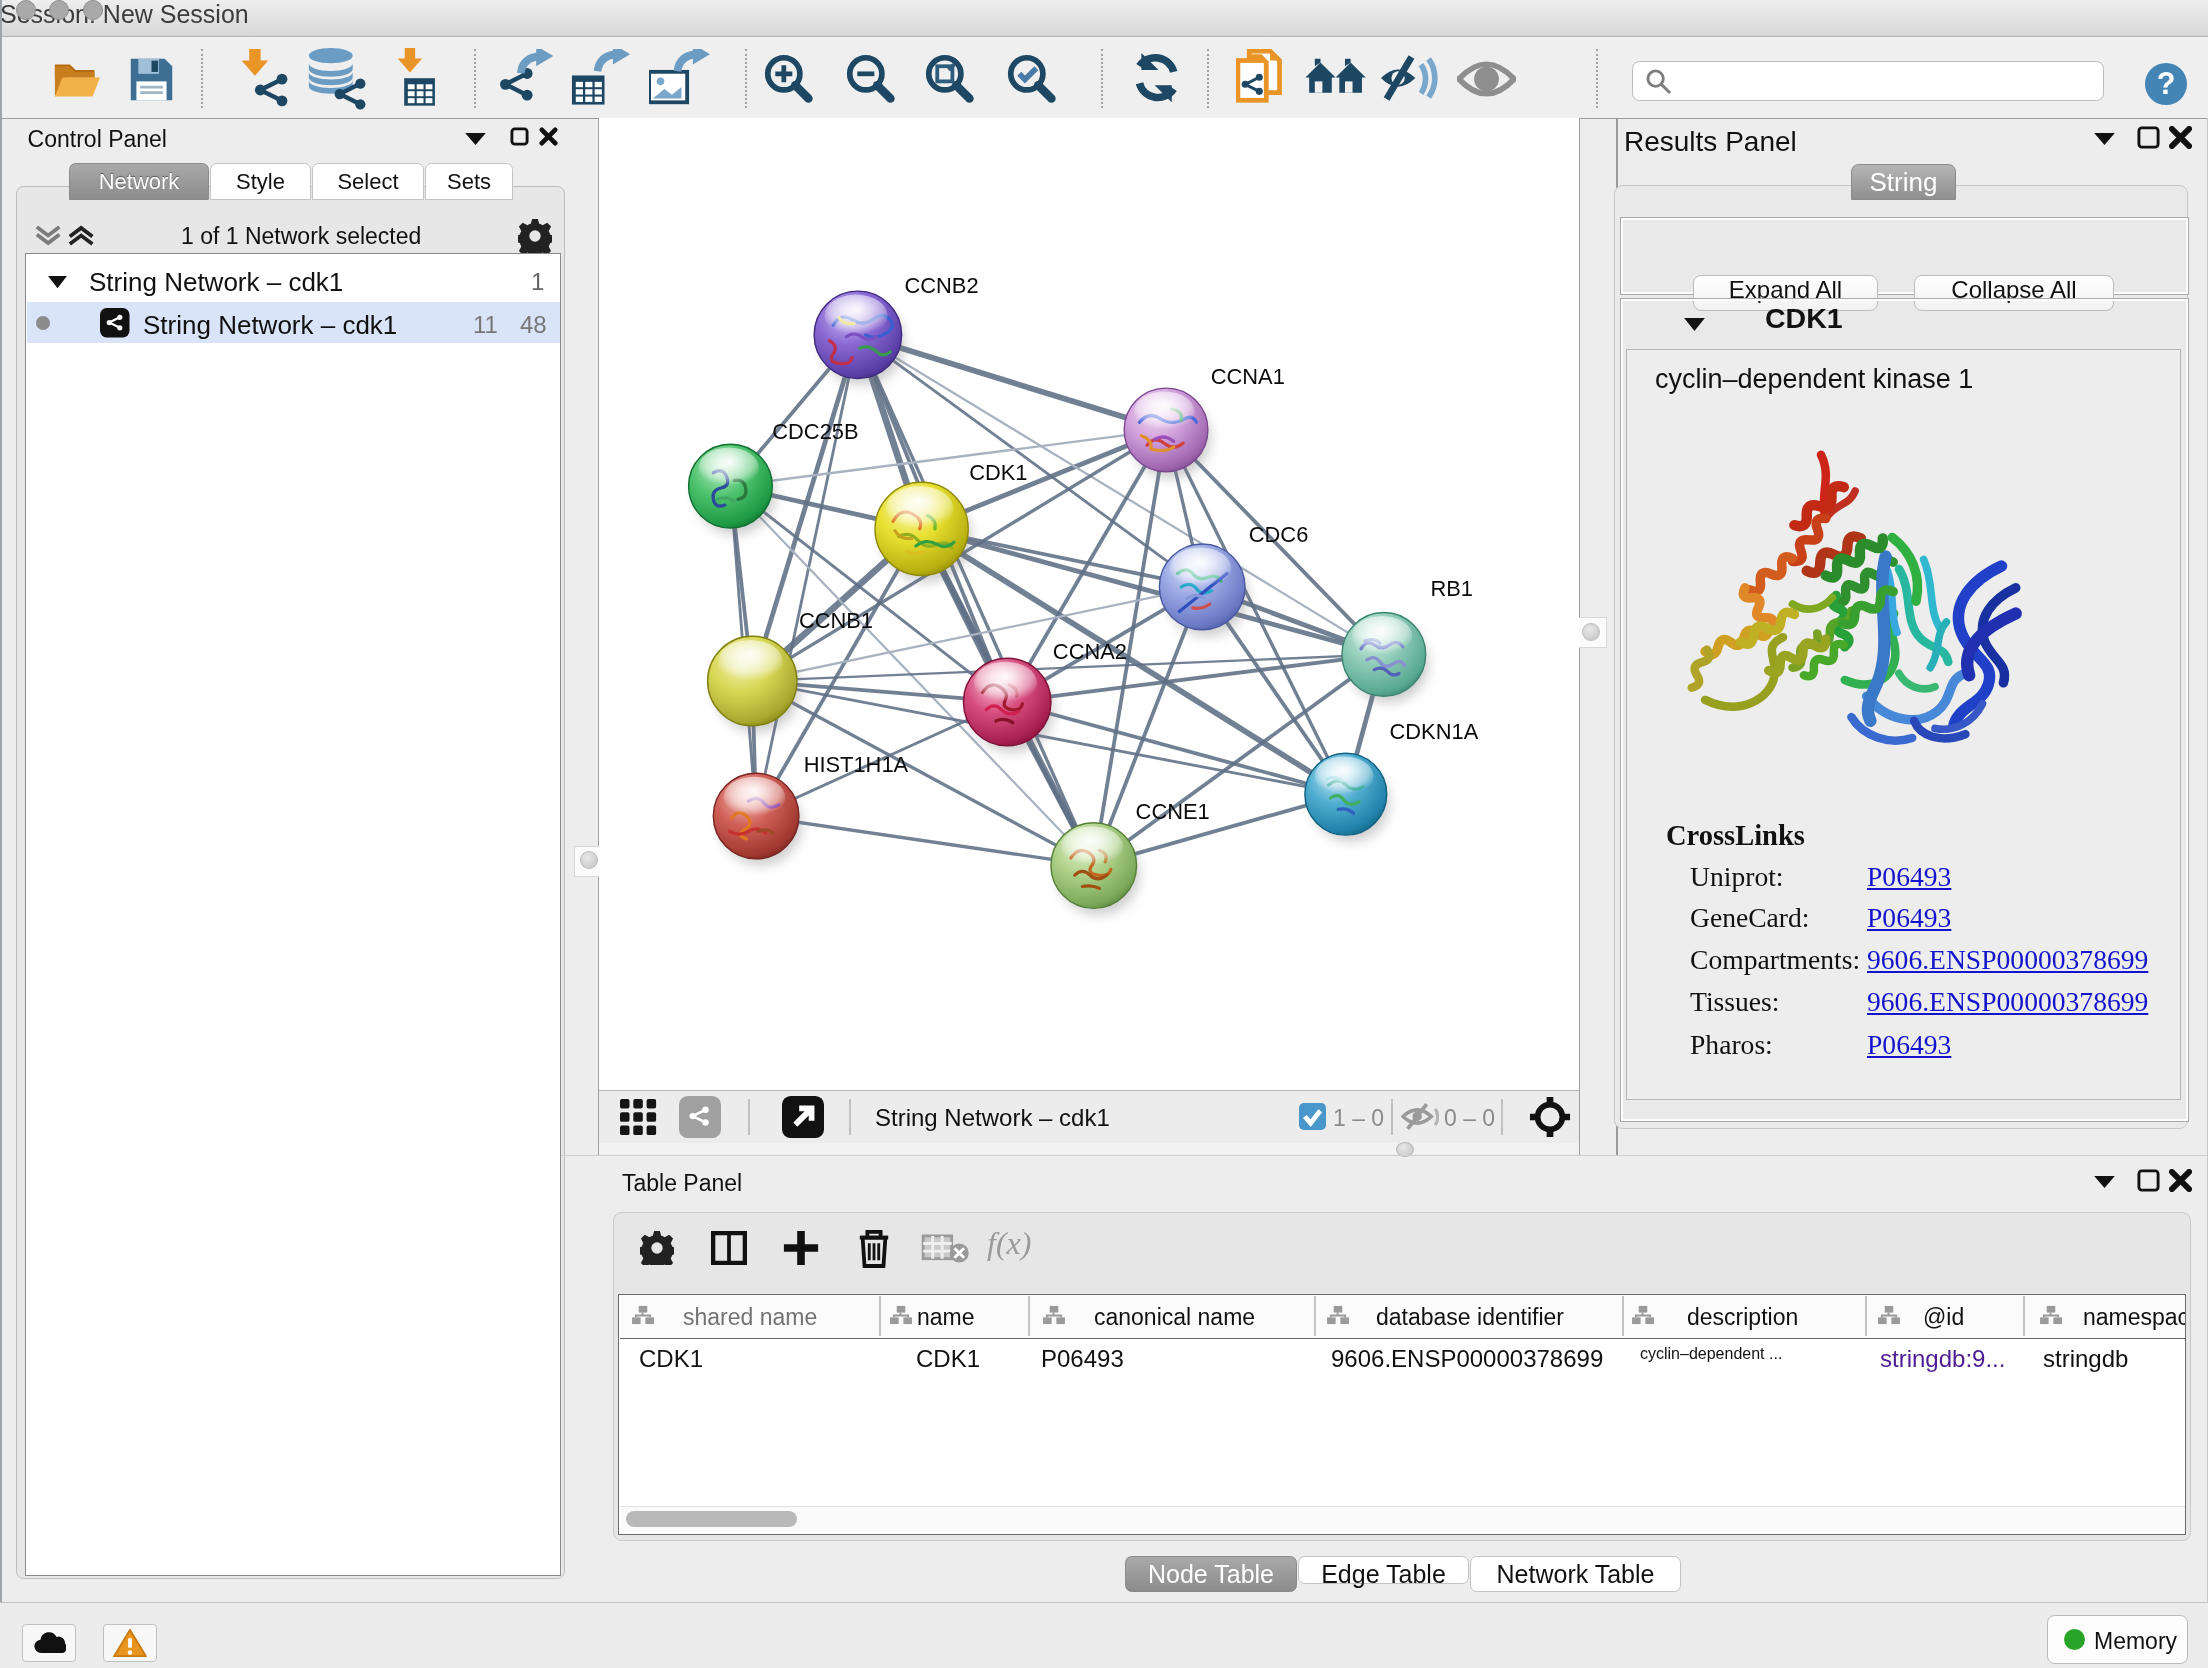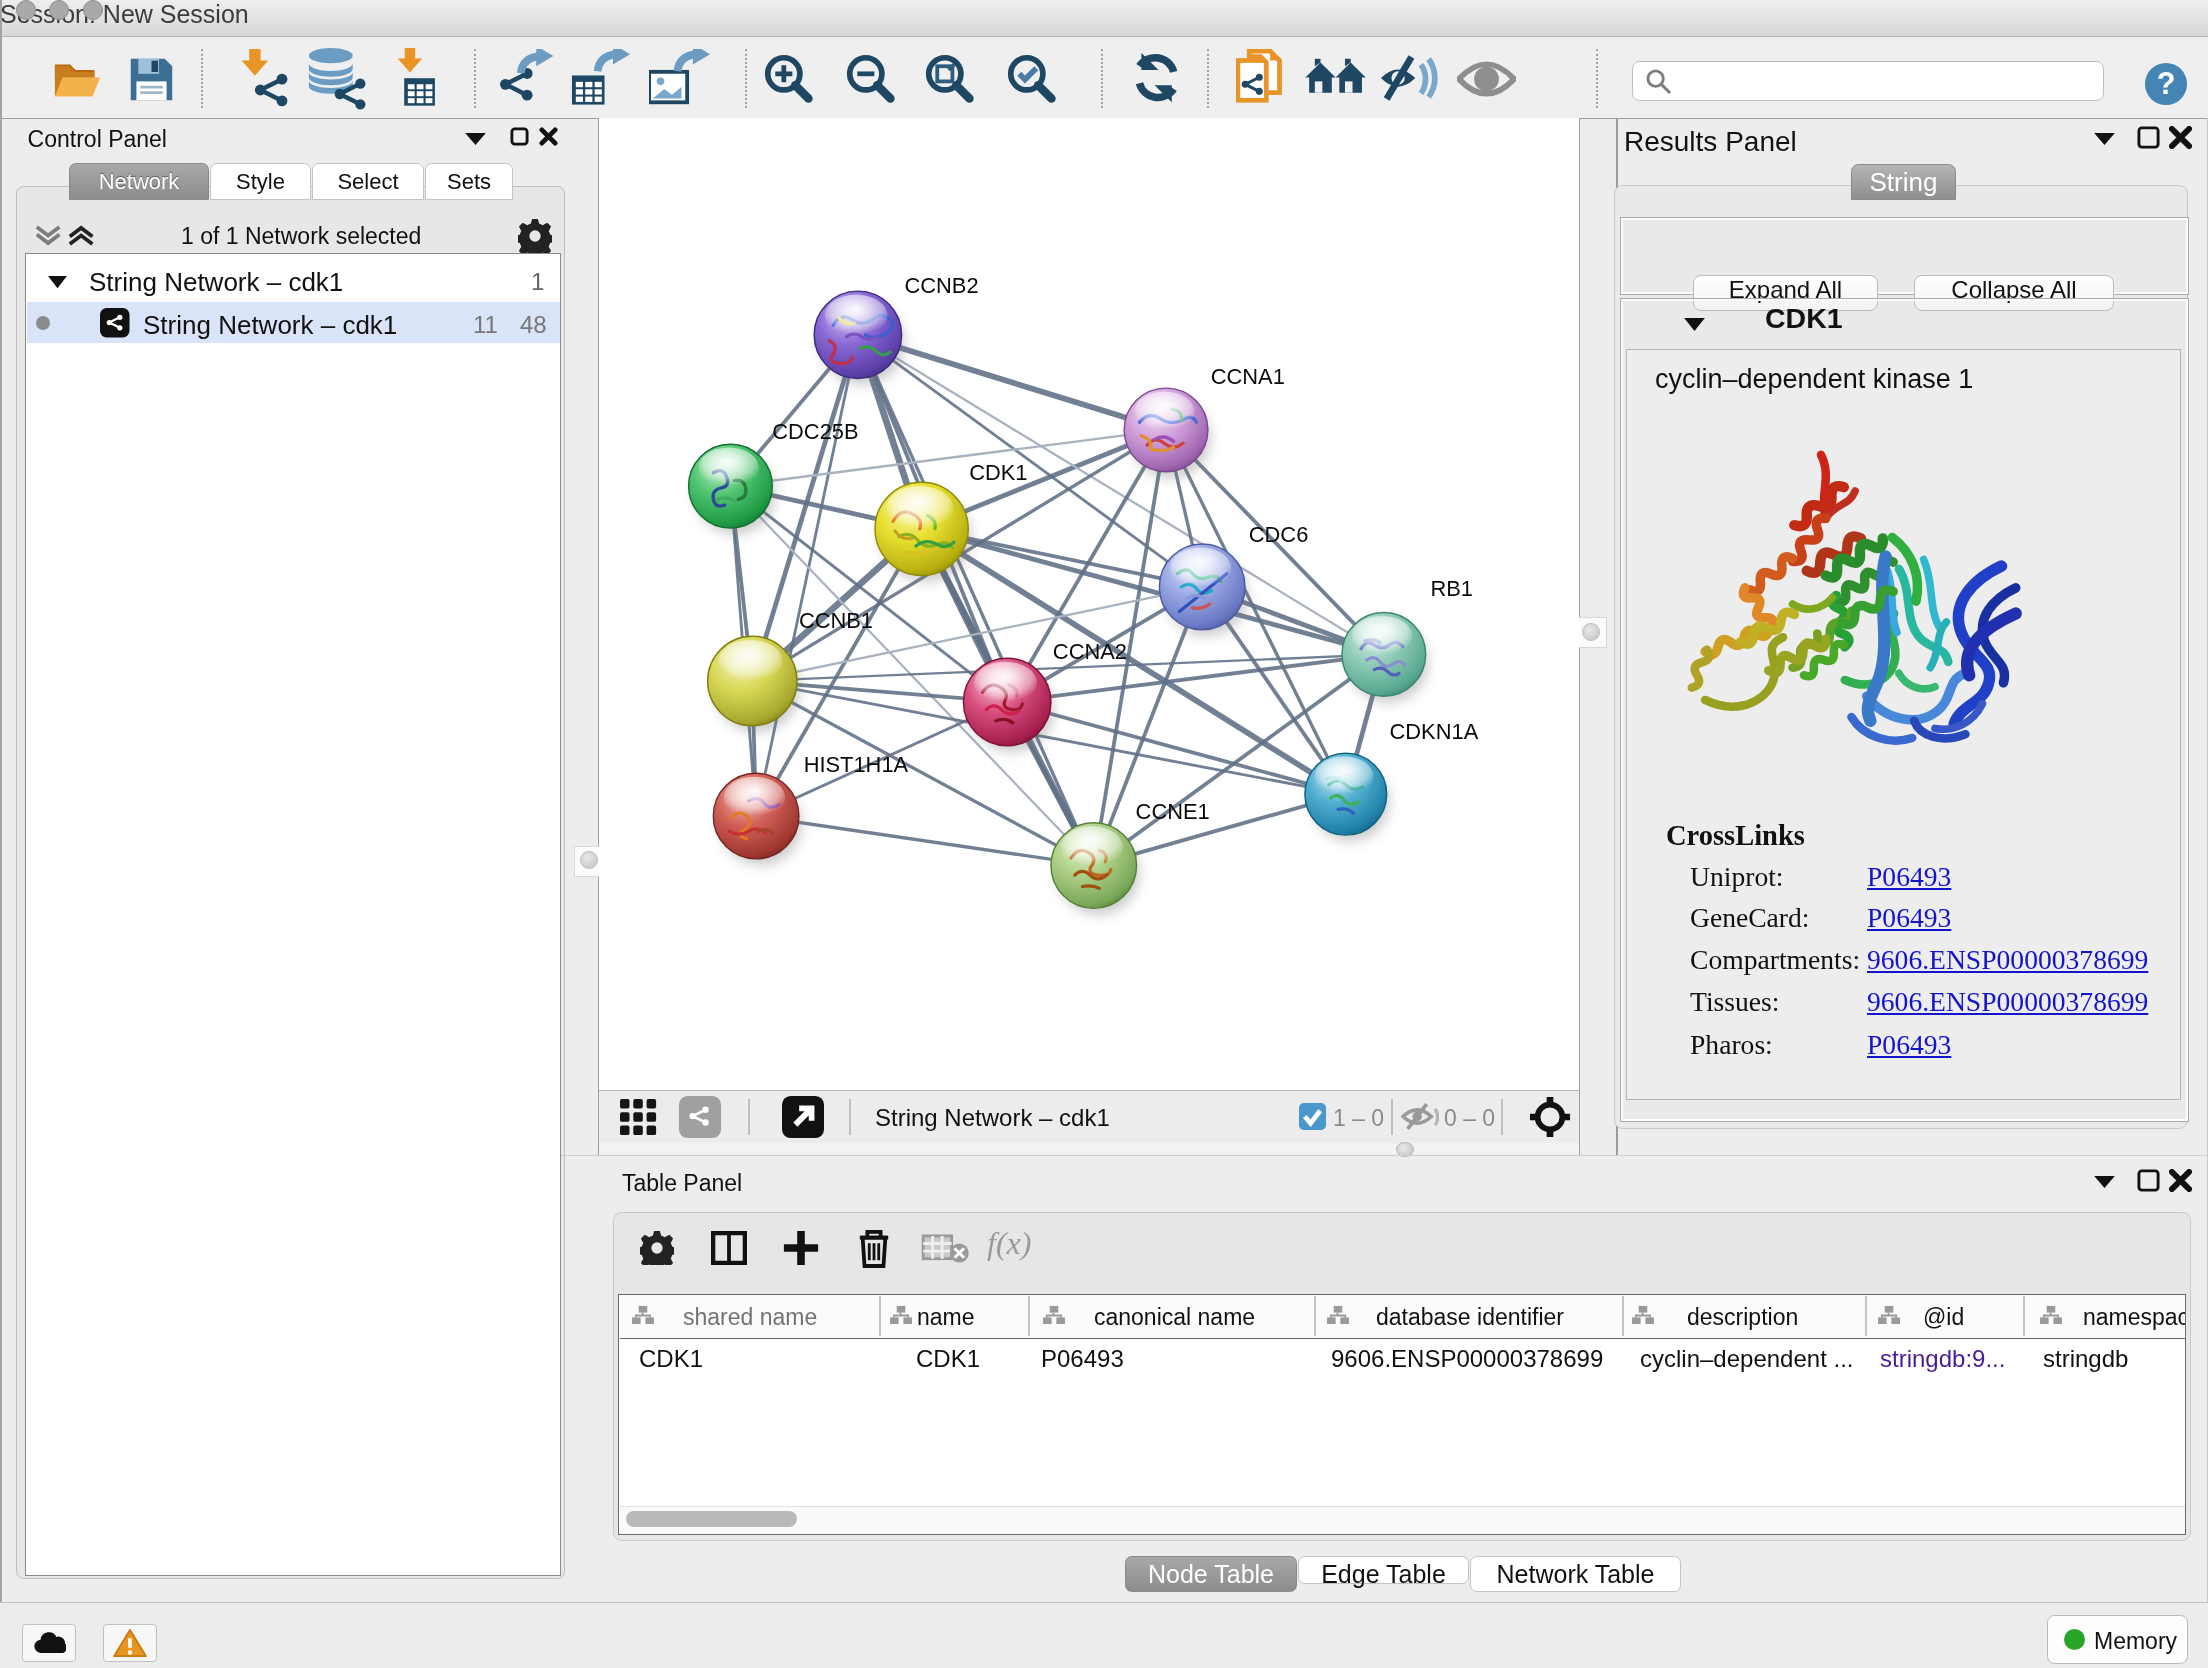--- a/index.html
+++ b/index.html
@@ -746,21 +746,21 @@
       <rect x="0" y="13" width="9" height="7"></rect>
       <rect x="14" y="13" width="9" height="7"></rect>
       <path d="M11 8 v3 M4 13 v-2 h15 v2 M11 8 v3" stroke="#9a9a9a" stroke-width="2" fill="none"></path>
     </g>
   </svg>
 <div class="abs" style="left:2083px;top:1304px;font-size:23px;color:#111;white-space:nowrap;width:102px;overflow:hidden;">namespace</div>
 <div class="abs" style="left:639px;top:1345px;font-size:24px;color:#111;white-space:nowrap;">CDK1</div>
 <div class="abs" style="left:916px;top:1345px;font-size:24px;color:#111;white-space:nowrap;">CDK1</div>
 <div class="abs" style="left:1041px;top:1345px;font-size:24px;color:#111;white-space:nowrap;">P06493</div>
 <div class="abs" style="left:1331px;top:1345px;font-size:24px;color:#111;white-space:nowrap;">9606.ENSP00000378699</div>
-<div class="abs" style="left:1640px;top:1345px;font-size:24px;color:#111;white-space:nowrap;">cyclin–dependent ...</div>
+<div class="abs" style="left:1640px;top:1345px;font-size:16px;color:#111;white-space:nowrap;">cyclin–dependent ...</div>
 <div class="abs" style="left:1880px;top:1345px;font-size:24px;color:#4c1d95;white-space:nowrap;">stringdb:9...</div>
 <div class="abs" style="left:2043px;top:1345px;font-size:24px;color:#111;white-space:nowrap;">stringdb</div>
 <div class="abs" style="left:620px;top:1506px;width:1565px;height:27px;background:#fafafa;border-top:1px solid #e0e0e0;"></div>
 <div class="abs" style="left:626px;top:1511px;width:171px;height:16px;background:#b9b9b9;border-radius:8.6px;"></div>
 <div class="abs btab btabsel" style="left:1125px;top:1556px;width:172px;height:36px;">Node Table</div>
 <div class="abs btab" style="left:1298px;top:1556px;width:171px;height:28px;">Edge Table</div>
 <div class="abs btab" style="left:1470px;top:1556px;width:211px;height:36px;">Network Table</div>
 <div class="abs" style="left:0px;top:0px;width:1.9px;height:1668px;background:#9fa4a8;"></div>
 <div class="abs" style="left:2207px;top:118px;width:1.9px;height:1550px;background:#c8c8c8;"></div>
 <div class="abs" style="left:0px;top:1602px;width:2208px;height:67px;background:#ececec;border-top:1px solid #c2c2c2;"></div>

